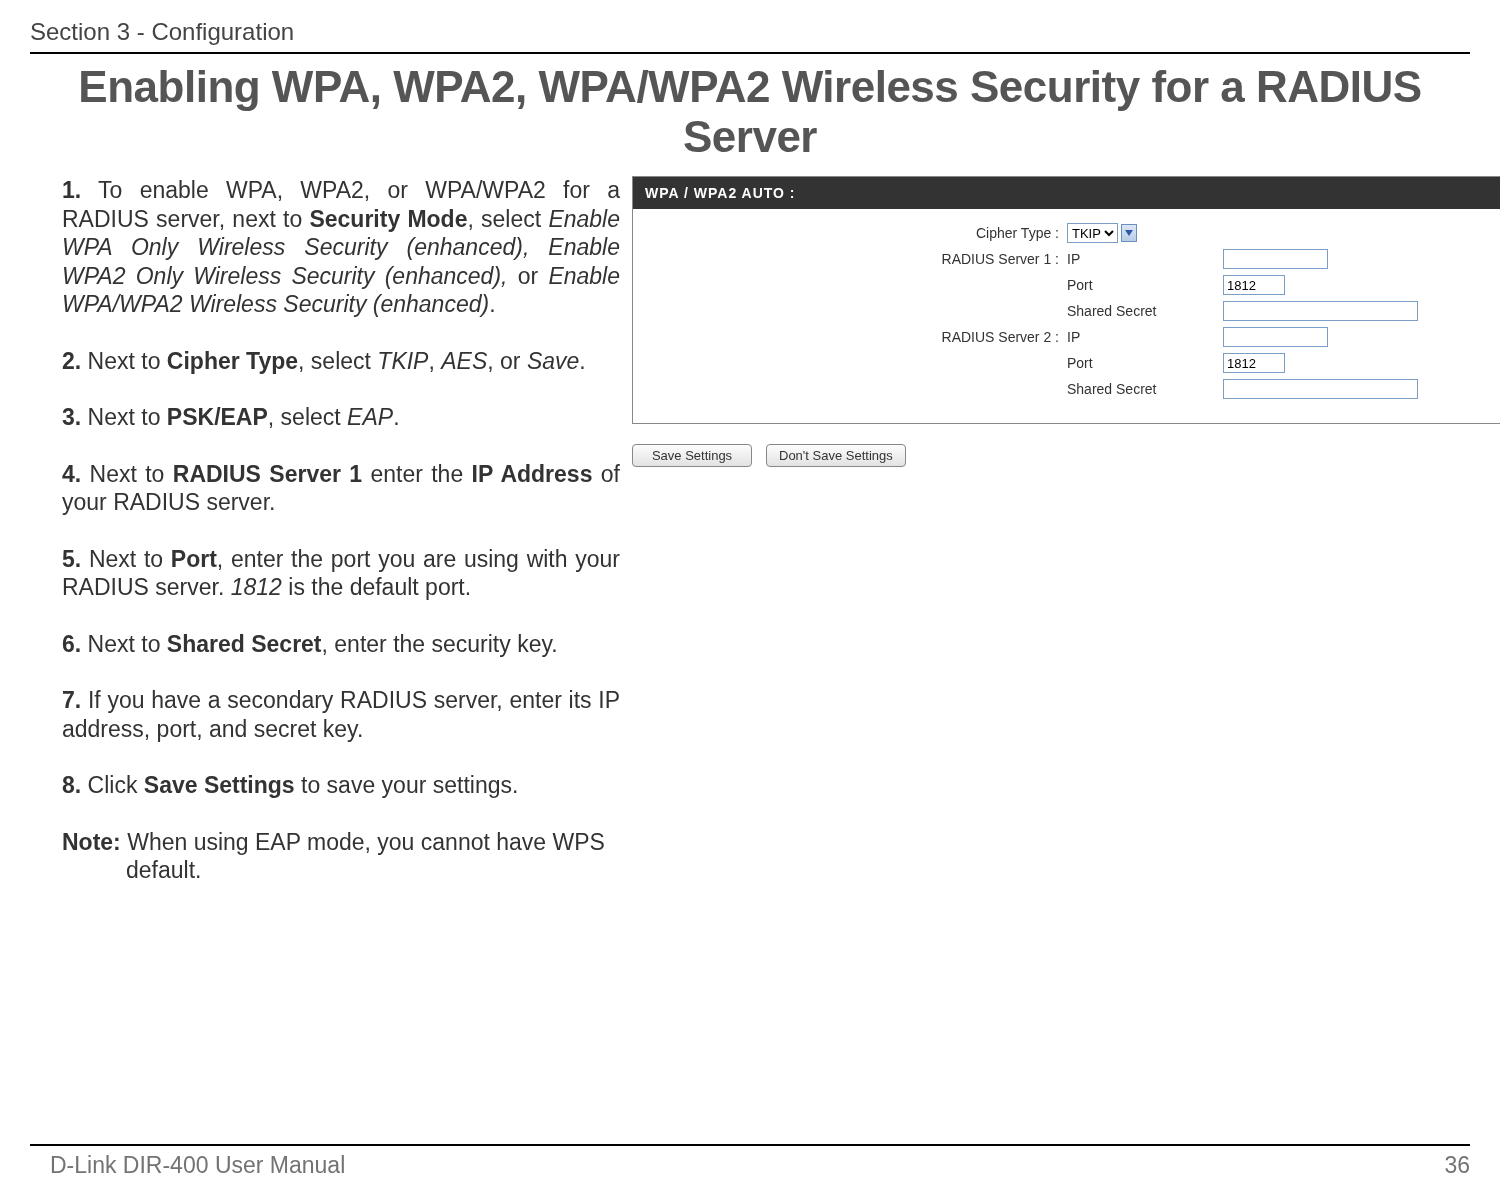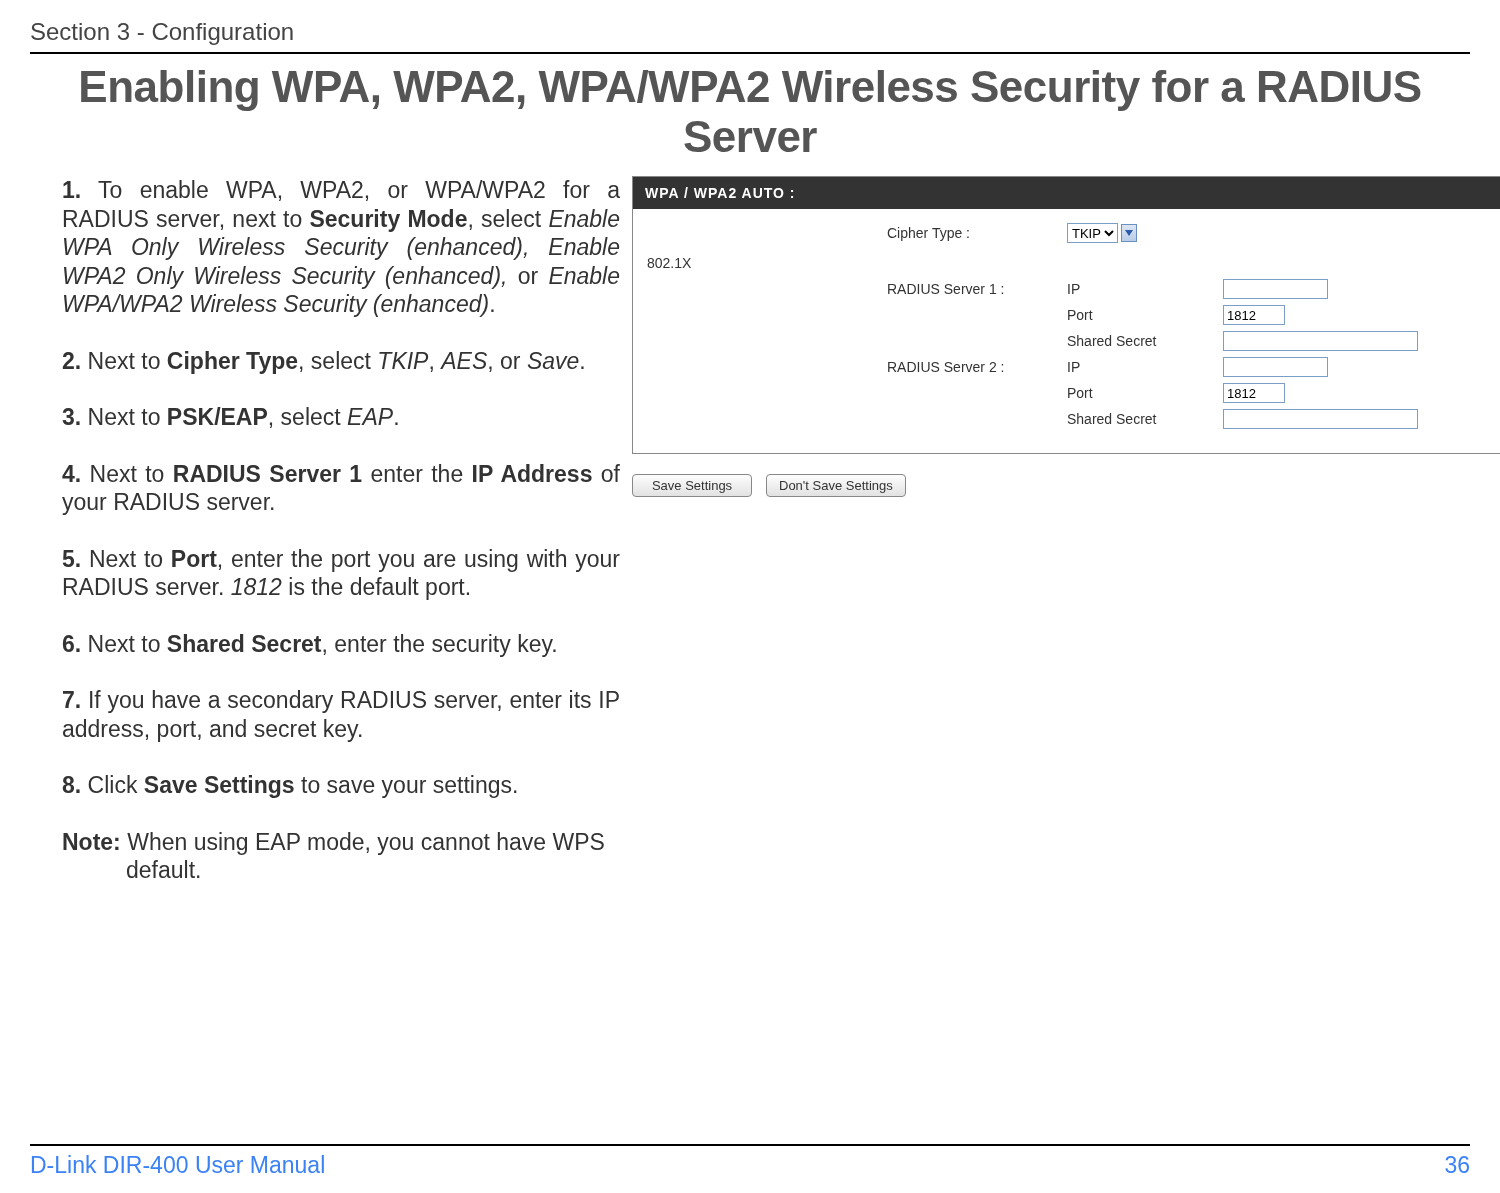--- a/index.html
+++ b/index.html
@@ -81,21 +81,21 @@
   .form-area {
     padding-left: 240px;
   }
   .form-row {
     display: flex;
     align-items: center;
     margin-bottom: 6px;
   }
   .form-row .lbl {
     width: 180px;
-    text-align: left;
+    text-align: right;
     padding-right: 8px;
     color: #333;
     font-size: 14px;
   }
   .form-row .fld { flex: 1; display: flex; align-items: center; gap: 6px; }
   .subcol { width: 150px; color: #333; font-size: 14px; }
   select {
     font-size: 13px;
     border: 1px solid #7a9ec6;
     background: #fff;
@@ -153,21 +153,22 @@
   }
   .divider-bottom {
     border: none;
     border-top: 2px solid #000;
     margin-bottom: 6px;
   }
   .footer-row {
     display: flex;
     justify-content: space-between;
     font-size: 23px;
-    color: #3b82f6;
+    color: #737373;
+    margin-left: 20px;
   }
 </style>
 </head>
 <body>
 
 <div class="section-header">Section 3 - Configuration</div>
 <hr class="divider-top">
 <div class="page-title">Enabling WPA, WPA2, WPA/WPA2 Wireless Security for a RADIUS Server</div>
 
 <div class="content-row">
@@ -225,21 +226,20 @@
               </select>
                 <span class="dropdown-arrow">
                   <svg width="8" height="6">
                     <polygon points="0,0 8,0 4,6" fill="#2a5aa8"></polygon>
                   </svg>
                 </span>
             </div>
           </div>
         </div>
 
-        <div class="section-label">802.1X</div>
 
         <div class="form-area">
           <div class="form-row">
             <div class="lbl">RADIUS Server 1 :</div>
             <div class="fld">
               <span class="subcol">IP</span>
               <input type="text" class="ip-input" style="">
             </div>
           </div>
           <div class="form-row">

